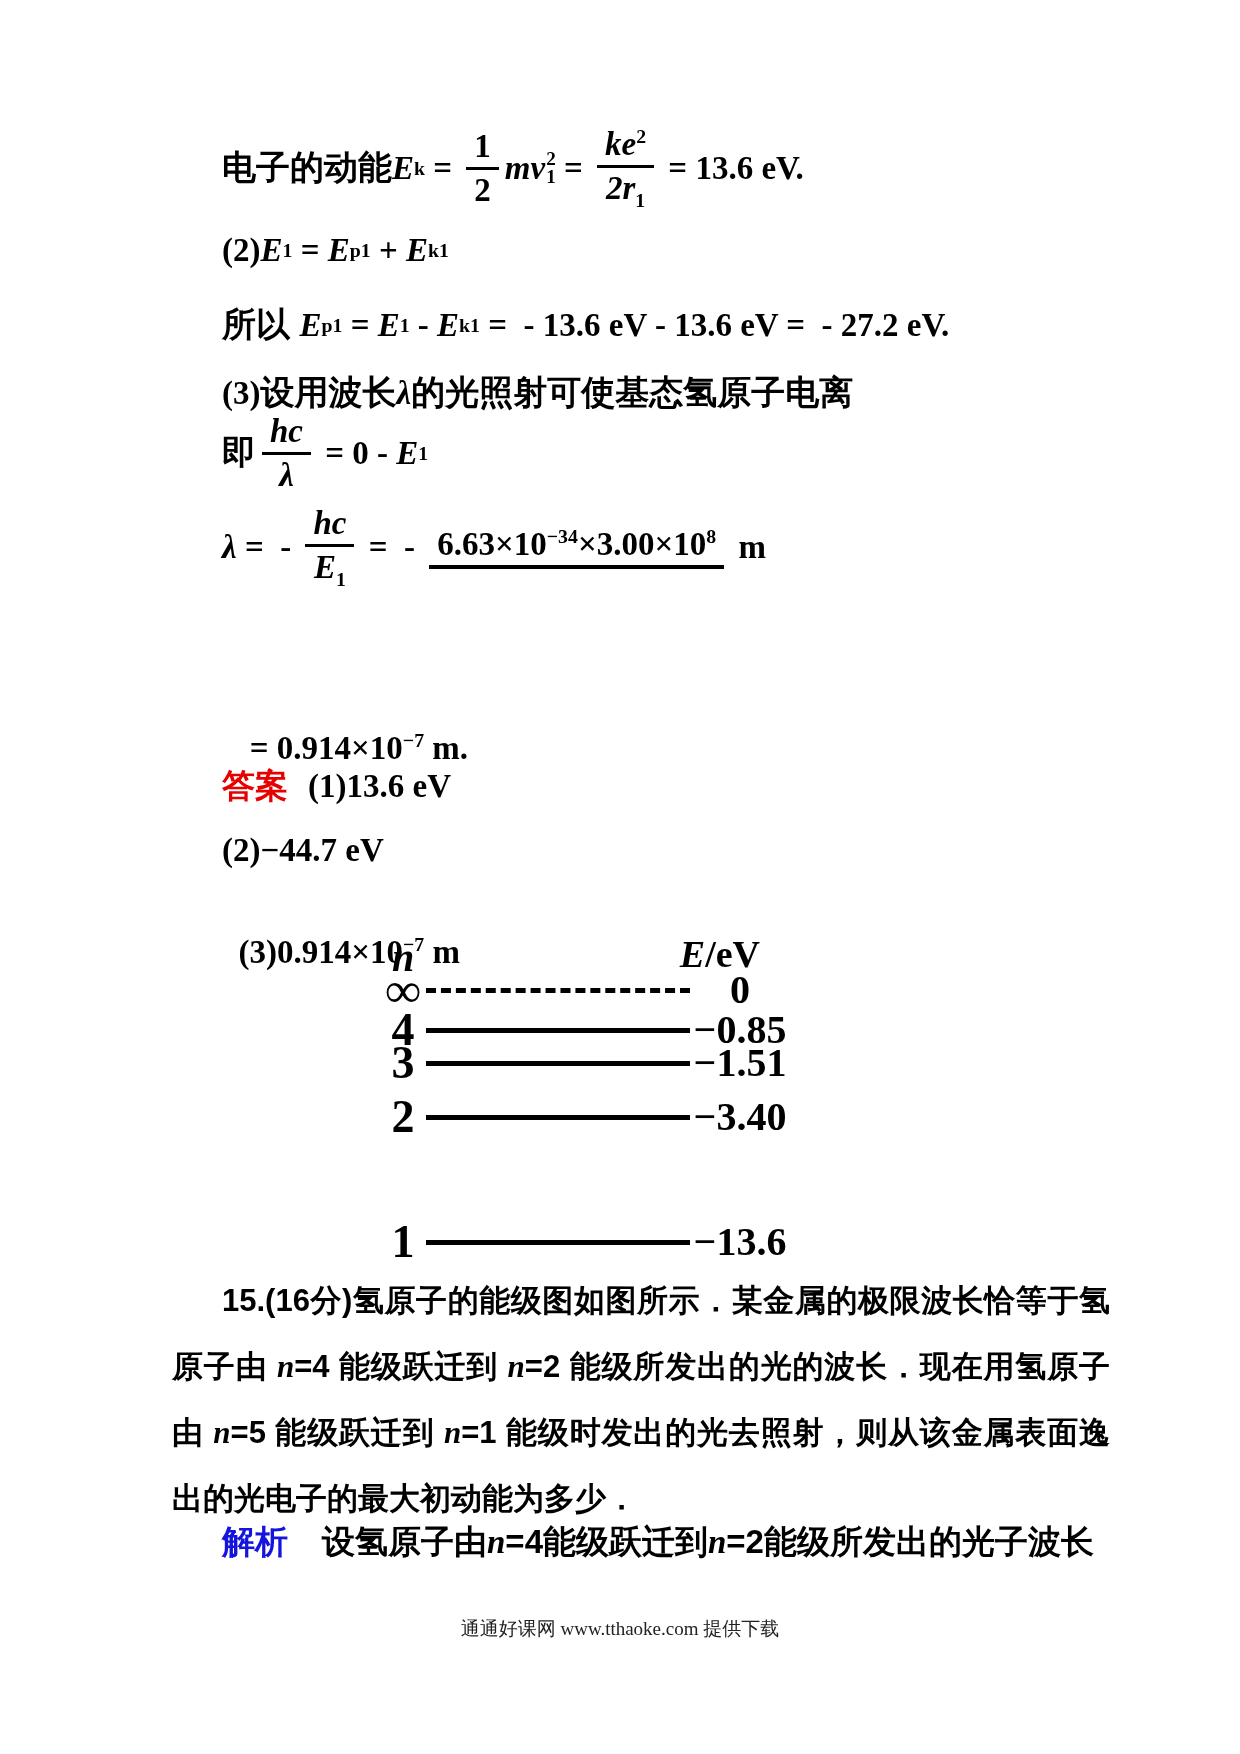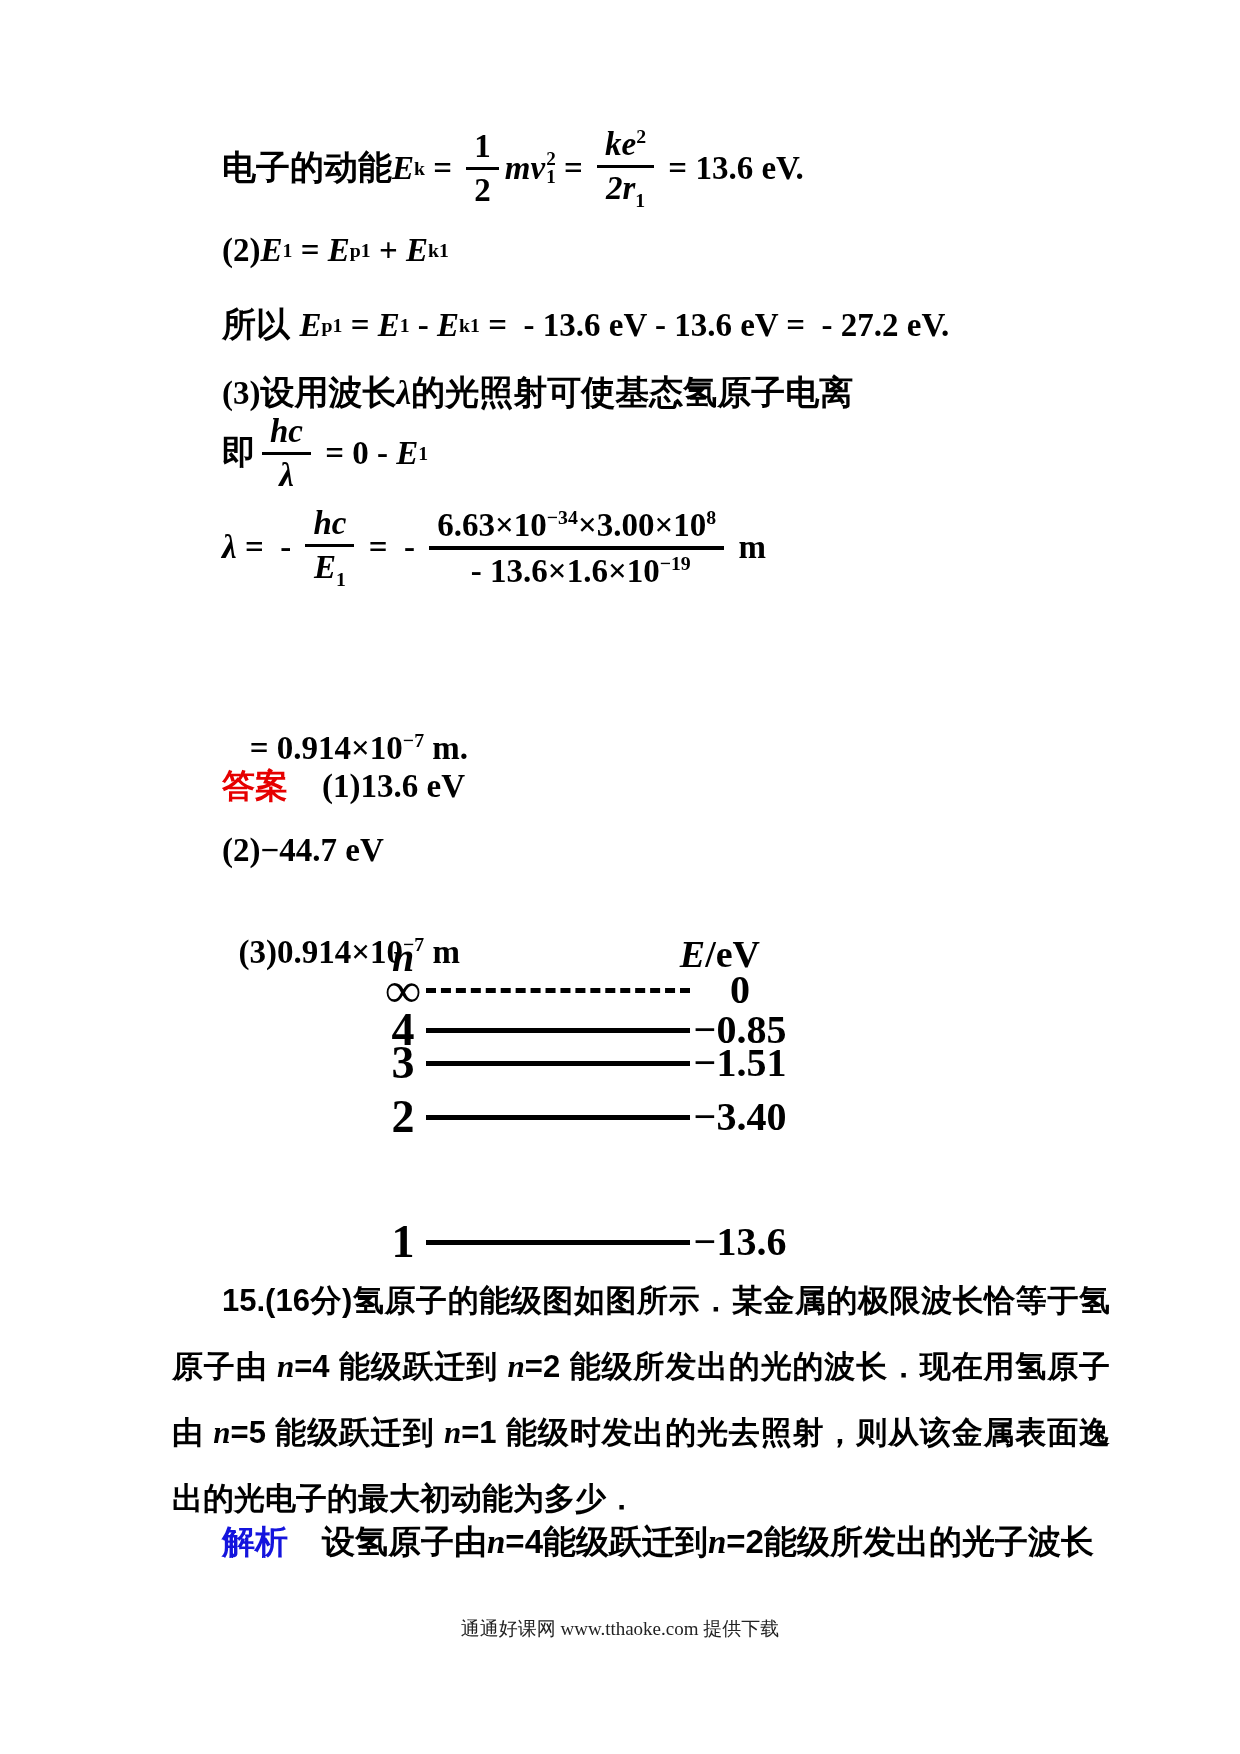--- a/index.html
+++ b/index.html
@@ -41,21 +41,21 @@
   .problem .nvar { font-family:"Liberation Serif", serif; font-style:italic; font-weight:700; }
 
   
   .analysis { position:absolute; left:222px; top:1520px; display:flex; align-items:baseline; white-space:pre;
               font-family:"Liberation Sans", sans-serif; font-weight:700; font-size:33px; }
   .analysis .lbl { margin-right:34px; }
   .analysis .nvar { font-family:"Liberation Serif", serif; font-style:italic; }
 
   
   .ansline { display:flex; align-items:baseline; white-space:pre; font-weight:700; font-size:33px; }
-  .ansline .lbl { font-family:"Liberation Sans", sans-serif; margin-right:34px; }
+  .ansline .lbl { font-family:"Liberation Sans", sans-serif; margin-right:20px; }
 
   .footer { position:absolute; left:0; top:1616px; width:100%; text-align:center;
             font-size:19px; color:#222; font-family:"Liberation Serif", serif; }
 </style>
 </head>
 <body>
 
 <div class="abs formula" style="left:222px; top:126px;">
   <span class="zh">电子的动能</span>
   <span class="it">E</span><sub>k</sub>
@@ -112,21 +112,20 @@
 <div class="abs formula" style="left:222px; top:506px;">
   <span class="it">λ</span>
   <span> =  - </span>
   <span class="frac">
     <span class="fnum it">hc</span>
     <span class="fden"><span class="it">E</span><sub>1</sub></span>
   </span>
   <span> =  - </span>
   <span class="frac big">
     <span class="fnum"><span>6.63×10</span><sup>−34</sup><span>×3.00×10</span><sup>8</sup></span>
-    <span class="fden"><span> - 13.6×1.6×10</span><sup>−19</sup></span>
   </span>
   <span> m</span>
 </div>
 
 <div class="abs txtline" style="left:225px; top:692px;">
   <span> = 0.914×10</span><sup>−7</sup><span> m.</span>
 </div>
 
 <div class="abs ansline" style="left:222px; top:764px;">
   <span class="lbl red">答案</span>

